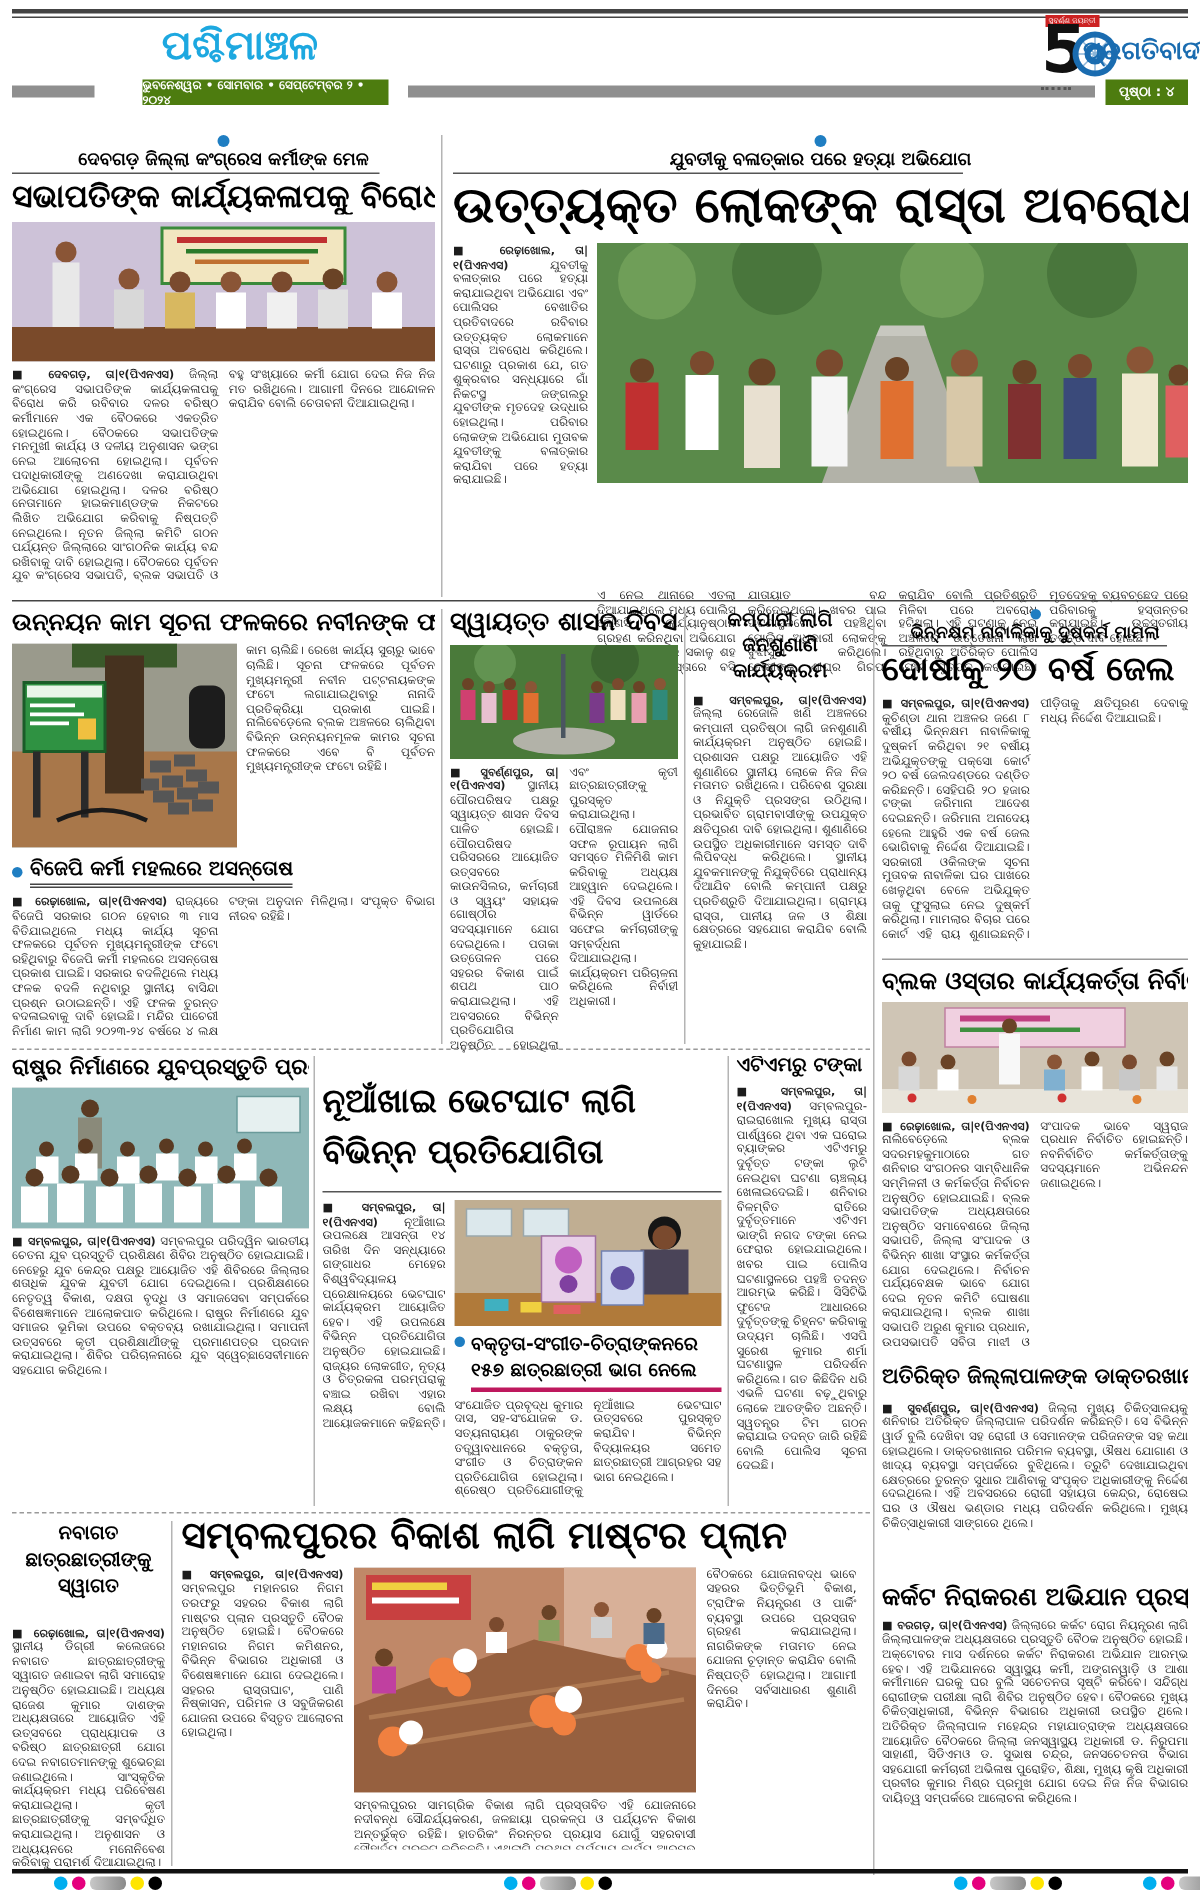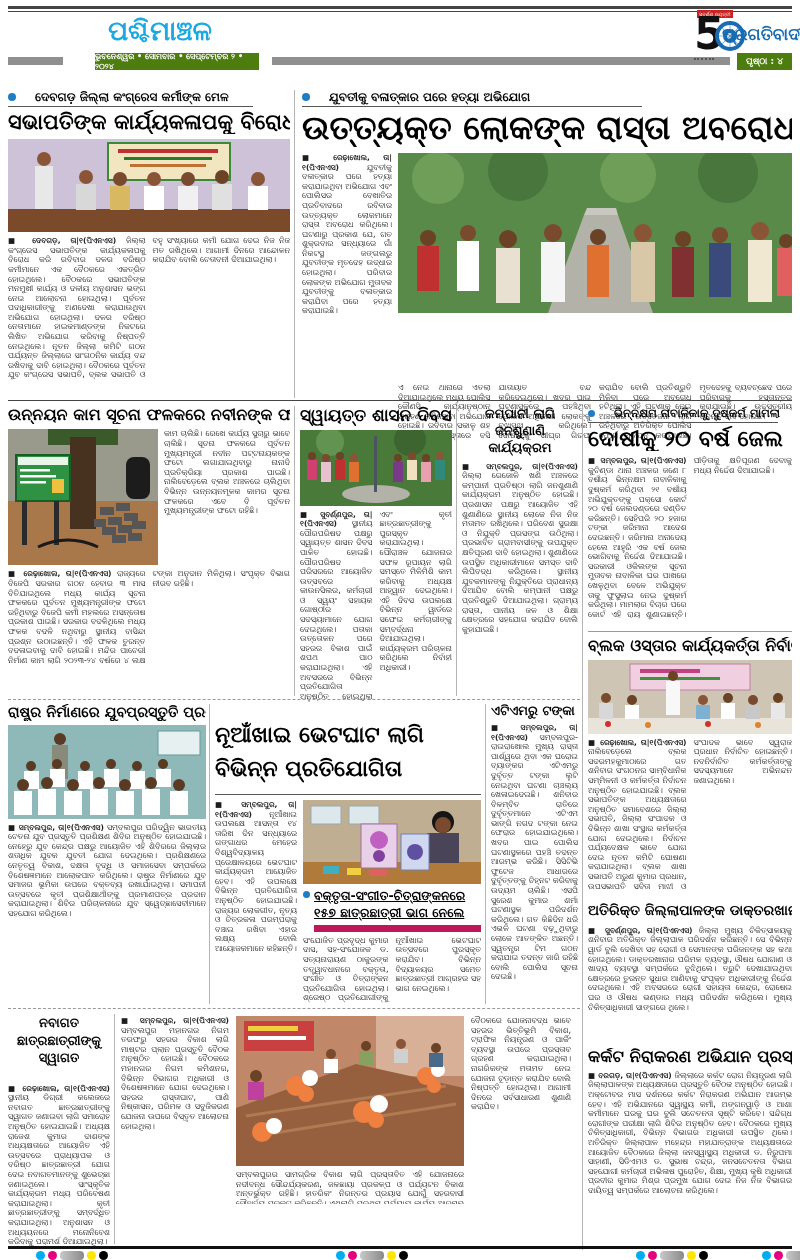--- a/index.html
+++ b/index.html
@@ -1,21 +1,21 @@
 <!DOCTYPE html>
 <html><head>
 <meta charset="utf-8">
 <style>
   html,body{margin:0;padding:0;background:#e8e8e8;}
   .page{position:relative;width:800px;height:1260px;background:#ffffff;overflow:hidden;
         font-family:"DejaVu Sans","Liberation Sans",sans-serif;color:#111;}
   .abs{position:absolute;}
   .hl{font-weight:bold;color:#000;line-height:1.15;}
   .nw{white-space:nowrap;overflow:hidden;}
-  .kicker{display:flex;align-items:center;gap:19px;font-weight:bold;font-size:12px;color:#000;}
+  .kicker{display:flex;align-items:center;gap:1px;font-weight:bold;font-size:12px;color:#000;flex-direction:column;}
   .kdot{width:8px;height:8px;border-radius:50%;background:#1f7ec2;flex:0 0 auto;}
   .krule{border-bottom:1.5px solid #555;}
   .body{font-size:8px;line-height:9.6px;text-align:justify;overflow:hidden;color:#1c1c1c;column-fill:auto;}
   .cols2{column-count:2;column-gap:7px;}
   .cols4{column-count:4;column-gap:8px;}
   .dl{font-weight:bold;font-size:7.5px;}
   .vrule{width:1px;background:#b4b4b4;}
   .hdash{border-top:1px dashed #9a9a9a;height:0;}
   .hsolid{background:#444;}
   .photo{display:block;background:#ddd;}
@@ -172,20 +172,24 @@
             <rect x="124" y="92" width="14" height="8"></rect>
             <rect x="104" y="106" width="14" height="8"></rect>
             <rect x="120" y="104" width="14" height="8"></rect>
             <rect x="86" y="90" width="12" height="8"></rect>
           </g>
         <path d="M30 118 q30 -14 60 0" stroke="#1a1a1a" stroke-width="3" fill="none"></path>
       </svg>
       <div class="body" style="width:126px;height:136px;">
         <span>କାମ ଚାଲିଛି। ରେଖେ କାର୍ଯ୍ୟ ସୁଚାରୁ ଭାବେ ଚାଲିଛି। ସୂଚନା ଫଳକରେ ପୂର୍ବତନ ମୁଖ୍ୟମନ୍ତ୍ରୀ ନବୀନ ପଟ୍ଟନାୟକଙ୍କ ଫଟୋ ଲଗାଯାଇଥିବାରୁ ନାନାଦି ପ୍ରତିକ୍ରିୟା ପ୍ରକାଶ ପାଇଛି। ନାଲିବେଡ଼େଲେ ବ୍ଲକ ଅଞ୍ଚଳରେ ଚାଲିଥିବା ବିଭିନ୍ନ ଉନ୍ନୟନମୂଳକ କାମର ସୂଚନା ଫଳକରେ ଏବେ ବି ପୂର୍ବତନ ମୁଖ୍ୟମନ୍ତ୍ରୀଙ୍କ ଫଟୋ ରହିଛି।</span>
       </div>
+    </div>
+    <div style="display:flex;align-items:center;gap:5px;margin-top:6px;">
+      <span class="kdot" style="width:7px;height:7px;"></span>
+      <span class="subhead dbl" style="font-size:13.5px;padding-bottom:2px;">ବିଜେପି କର୍ମୀ ମହଲରେ ଅସନ୍ତୋଷ</span>
     </div>
     <div class="body cols2" style="height:96px;margin-top:4px;">
       <span class="dl">■ ରେଢ଼ାଖୋଲ, ତା|୧(ପିଏନଏସ)</span>
       <span>ରାଜ୍ୟରେ ବିଜେପି ସରକାର ଗଠନ ହେବାର ୩ ମାସ ବିତିଯାଇଥିଲେ ମଧ୍ୟ କାର୍ଯ୍ୟ ସୂଚନା ଫଳକରେ ପୂର୍ବତନ ମୁଖ୍ୟମନ୍ତ୍ରୀଙ୍କ ଫଟୋ ରହିଥିବାରୁ ବିଜେପି କର୍ମୀ ମହଲରେ ଅସନ୍ତୋଷ ପ୍ରକାଶ ପାଇଛି। ସରକାର ବଦଳିଥିଲେ ମଧ୍ୟ ଫଳକ ବଦଳି ନଥିବାରୁ ସ୍ଥାନୀୟ ବାସିନ୍ଦା ପ୍ରଶ୍ନ ଉଠାଇଛନ୍ତି। ଏହି ଫଳକ ତୁରନ୍ତ ବଦଳାଇବାକୁ ଦାବି ହୋଇଛି। ମନ୍ଦିର ପାଚେରୀ ନିର୍ମାଣ କାମ ଲାଗି ୨୦୨୩-୨୪ ବର୍ଷରେ ୪ ଲକ୍ଷ ଟଙ୍କା ଅନୁଦାନ ମିଳିଥିଲା। ସଂପୃକ୍ତ ବିଭାଗ ନୀରବ ରହିଛି।</span>
     </div>
   </div>
 
   <div class="abs vrule" style="left:294px;top:406px;height:290px;"></div>
 
   <div class="abs" style="left:300px;top:406px;width:152px;">
@@ -368,21 +372,21 @@
           <circle cx="76" cy="40" r="9" fill="#c060c0"></circle>
             <circle cx="76" cy="56" r="6" fill="#8040a0"></circle>
           <rect x="98" y="34" width="28" height="36" fill="#d0d8f0" stroke="#7080b0"></rect>
           <circle cx="112" cy="52" r="8" fill="#6050a0"></circle>
           <rect x="20" y="66" width="16" height="8" fill="#40b0c0"></rect>
             <rect x="44" y="68" width="14" height="7" fill="#f0d040"></rect>
             <rect x="66" y="70" width="18" height="6" fill="#e06060"></rect>
         </svg>
         <div style="display:flex;gap:4px;margin-top:4px;align-items:flex-start;">
           <span class="kdot" style="width:7px;height:7px;margin-top:3px;"></span>
-          <span class="subhead" style="font-size:12.5px;line-height:1.35;border-bottom:7px solid #be185d;padding-bottom:3px;text-decoration:underline;">ବକ୍ତୃତା-ସଂଗୀତ-ଚିତ୍ରାଙ୍କନରେ ୧୫୭ ଛାତ୍ରଛାତ୍ରୀ ଭାଗ ନେଲେ</span>
+          <span class="subhead" style="font-size:12.5px;line-height:1.35;border-bottom:3px solid #be185d;padding-bottom:3px;">ବକ୍ତୃତା-ସଂଗୀତ-ଚିତ୍ରାଙ୍କନରେ ୧୫୭ ଛାତ୍ରଛାତ୍ରୀ ଭାଗ ନେଲେ</span>
         </div>
         <div class="body cols2" style="height:74px;margin-top:4px;">
           <span>ସଂଯୋଜିତ ପ୍ରବୃଦ୍ଧ କୁମାର ଦାସ, ସହ-ସଂଯୋଜକ ଡ. ସତ୍ୟନାରାୟଣ ଠାକୁରଙ୍କ ତତ୍ତ୍ୱାବଧାନରେ ବକ୍ତୃତା, ସଂଗୀତ ଓ ଚିତ୍ରାଙ୍କନ ପ୍ରତିଯୋଗିତା ହୋଇଥିଲା। ଶ୍ରେଷ୍ଠ ପ୍ରତିଯୋଗୀଙ୍କୁ ନୂଆଁଖାଇ ଭେଟଘାଟ ଉତ୍ସବରେ ପୁରସ୍କୃତ କରାଯିବ। ବିଭିନ୍ନ ବିଦ୍ୟାଳୟର ସମେତ ଛାତ୍ରଛାତ୍ରୀ ଆଗ୍ରହର ସହ ଭାଗ ନେଇଥିଲେ।</span>
         </div>
       </div>
     </div>
   </div>
 
   <div class="abs vrule" style="left:485px;top:704px;height:300px;"></div>
 
@@ -400,20 +404,21 @@
     <div class="hl" style="font-size:13px;text-align:center;line-height:1.35;">ନବାଗତ ଛାତ୍ରଛାତ୍ରୀଙ୍କୁ ସ୍ୱାଗତ</div>
     <div class="body" style="height:184px;margin-top:17px;">
       <span class="dl">■ ରେଢ଼ାଖୋଲ, ତା|୧(ପିଏନଏସ)</span>
       <span>ସ୍ଥାନୀୟ ଡିଗ୍ରୀ କଲେଜରେ ନବାଗତ ଛାତ୍ରଛାତ୍ରୀଙ୍କୁ ସ୍ୱାଗତ ଜଣାଇବା ଲାଗି ସମାରୋହ ଅନୁଷ୍ଠିତ ହୋଇଯାଇଛି। ଅଧ୍ୟକ୍ଷ ରାଜେଶ କୁମାର ଦାଶଙ୍କ ଅଧ୍ୟକ୍ଷତାରେ ଆୟୋଜିତ ଏହି ଉତ୍ସବରେ ପ୍ରାଧ୍ୟାପକ ଓ ବରିଷ୍ଠ ଛାତ୍ରଛାତ୍ରୀ ଯୋଗ ଦେଇ ନବାଗତମାନଙ୍କୁ ଶୁଭେଚ୍ଛା ଜଣାଇଥିଲେ। ସାଂସ୍କୃତିକ କାର୍ଯ୍ୟକ୍ରମ ମଧ୍ୟ ପରିବେଷଣ କରାଯାଇଥିଲା। କୃତୀ ଛାତ୍ରଛାତ୍ରୀଙ୍କୁ ସମ୍ବର୍ଦ୍ଧିତ କରାଯାଇଥିଲା। ଅନୁଶାସନ ଓ ଅଧ୍ୟୟନରେ ମନୋନିବେଶ କରିବାକୁ ପରାମର୍ଶ ଦିଆଯାଇଥିଲା।</span>
     </div>
   </div>
 
   <div class="abs vrule" style="left:114px;top:1014px;height:230px;"></div>
 
   <div class="abs" style="left:121px;top:1010px;width:452px;">
+    <div class="hl nw" style="font-size:25px;">ସମ୍ବଲପୁରର ବିକାଶ ଲାଗି ମାଷ୍ଟର ପ୍ଲାନ</div>
     <div style="display:flex;gap:7px;margin-top:6px;">
       <div class="body" style="width:108px;height:190px;flex:0 0 auto;">
         <span class="dl">■ ସମ୍ବଲପୁର, ତା|୧(ପିଏନଏସ)</span>
         <span>ସମ୍ବଲପୁର ମହାନଗର ନିଗମ ତରଫରୁ ସହରର ବିକାଶ ଲାଗି ମାଷ୍ଟର ପ୍ଲାନ ପ୍ରସ୍ତୁତି ବୈଠକ ଅନୁଷ୍ଠିତ ହୋଇଛି। ବୈଠକରେ ମହାନଗର ନିଗମ କମିଶନର, ବିଭିନ୍ନ ବିଭାଗର ଅଧିକାରୀ ଓ ବିଶେଷଜ୍ଞମାନେ ଯୋଗ ଦେଇଥିଲେ। ସହରର ରାସ୍ତାଘାଟ, ପାଣି ନିଷ୍କାସନ, ପରିମଳ ଓ ସବୁଜିକରଣ ଯୋଜନା ଉପରେ ବିସ୍ତୃତ ଆଲୋଚନା ହୋଇଥିଲା।</span>
       </div>
       <div style="width:228px;flex:0 0 auto;">
         <svg class="photo" width="228" height="150" viewBox="0 0 228 150">
           <rect width="228" height="150" fill="#c08868"></rect>
           <rect x="140" y="0" width="88" height="60" fill="#d8b098"></rect>
           <rect x="8" y="5" width="70" height="30" fill="#c84040"></rect>

